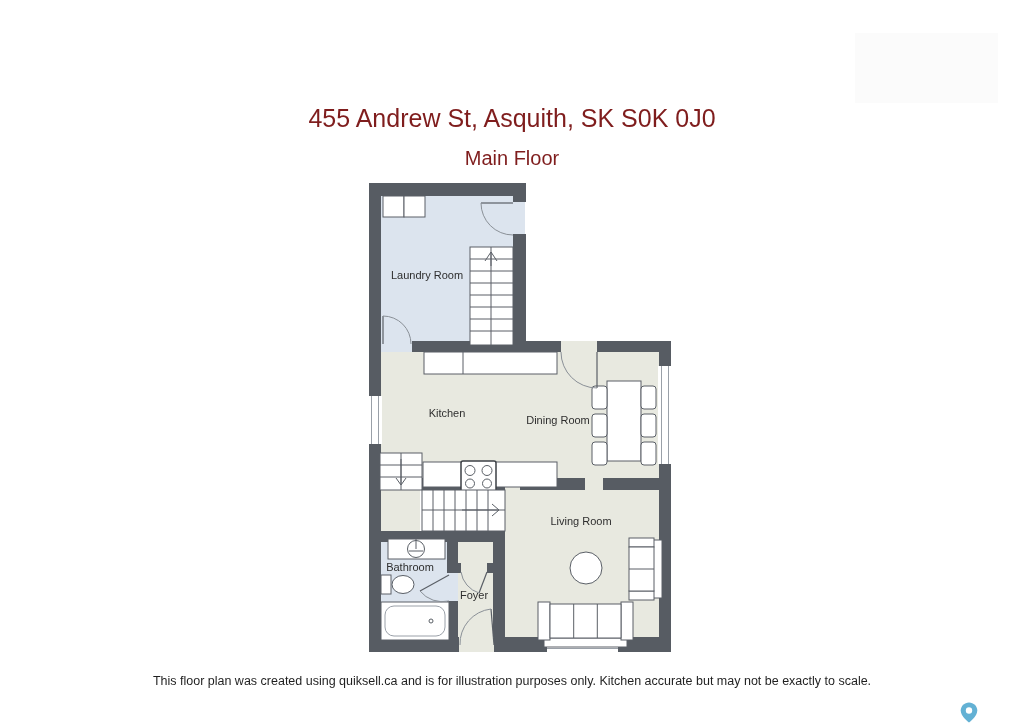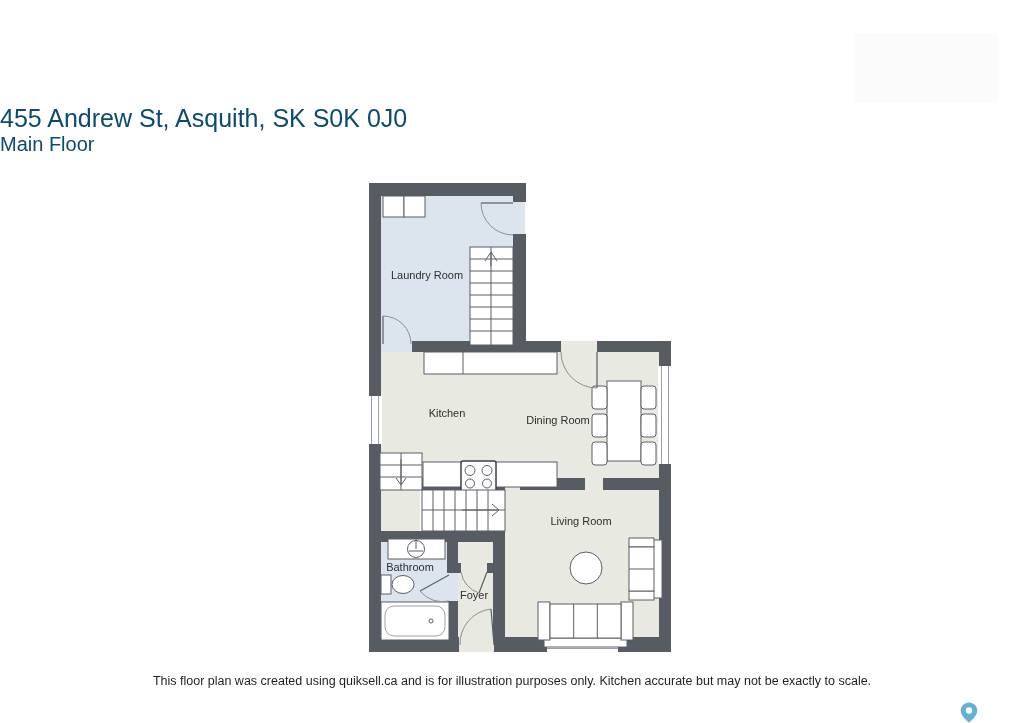--- a/index.html
+++ b/index.html
@@ -4,23 +4,23 @@
 <style>
   :root{
     --wall:#575c63; --floor-main:#e8e9e0; --floor-wet:#dce4ee;
     --pin:#63b1d4; --furn-line:#5a5f66;
   }
   html,body{margin:0;padding:0;}
   body{
     width:1024px;height:723px;position:relative;background:#ffffff;
     font-family:"Liberation Sans",sans-serif;overflow:hidden;
   }
-  .title-block{position:absolute;top:104px;left:0;width:1024px;color:#0c4a6e;}
+  .title-block{position:absolute;top:104px;left:0;width:1024px;text-align:center;color:#7f1d1d;}
   .title{font-size:25px;line-height:28px;font-weight:normal;margin:0;}
-  .subtitle{font-size:20px;line-height:24px;font-weight:normal;margin:0;}
+  .subtitle{font-size:20px;line-height:24px;font-weight:normal;margin:14px;}
   .footer{
     position:absolute;top:674px;left:0;width:1024px;text-align:center;
     font-size:12.5px;color:#1f1f1f;
   }
   .watermark{position:absolute;left:855px;top:33px;width:143px;height:70px;background:#fbfbfb;}
   svg.plan{position:absolute;left:0;top:0;width:1024px;height:723px;}
   .wall{fill:var(--wall);}
   .floor-main{fill:var(--floor-main);}
   .floor-wet{fill:var(--floor-wet);}
   .furn{fill:#ffffff;stroke:var(--furn-line);stroke-width:1;}

